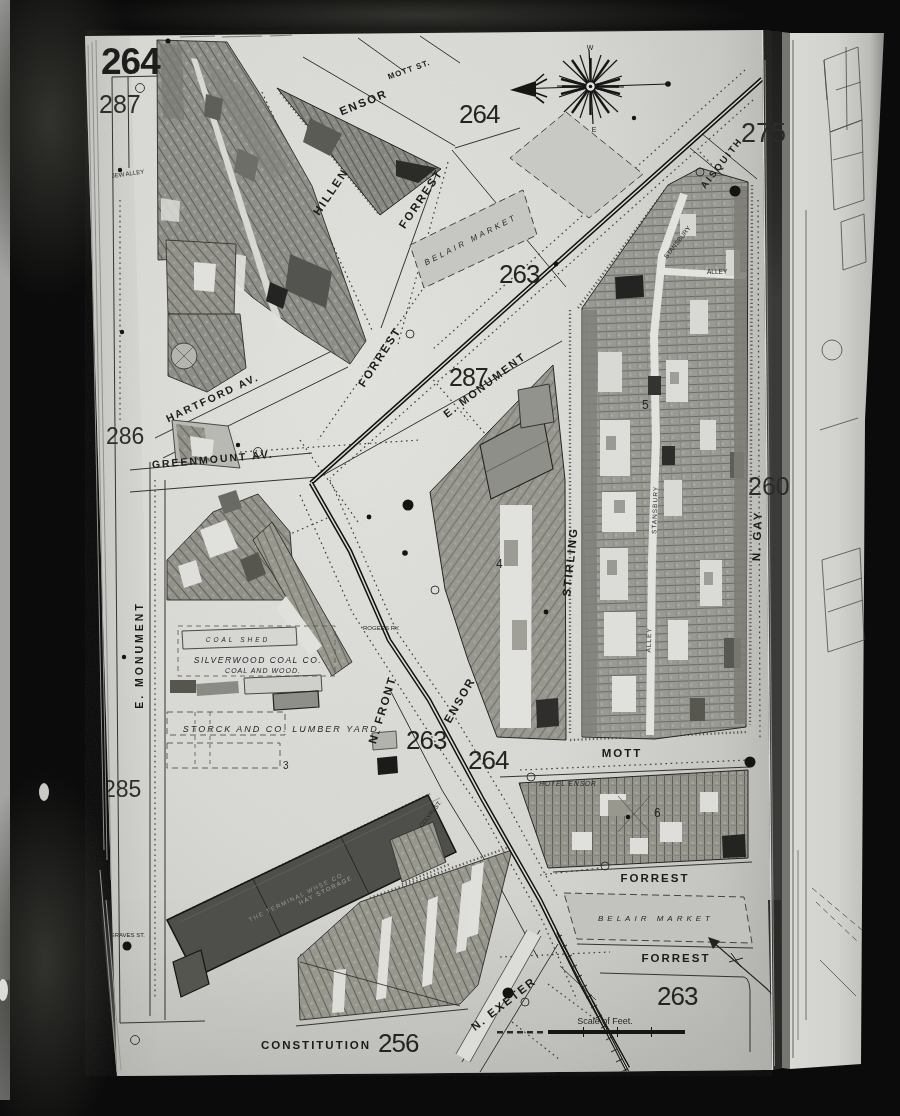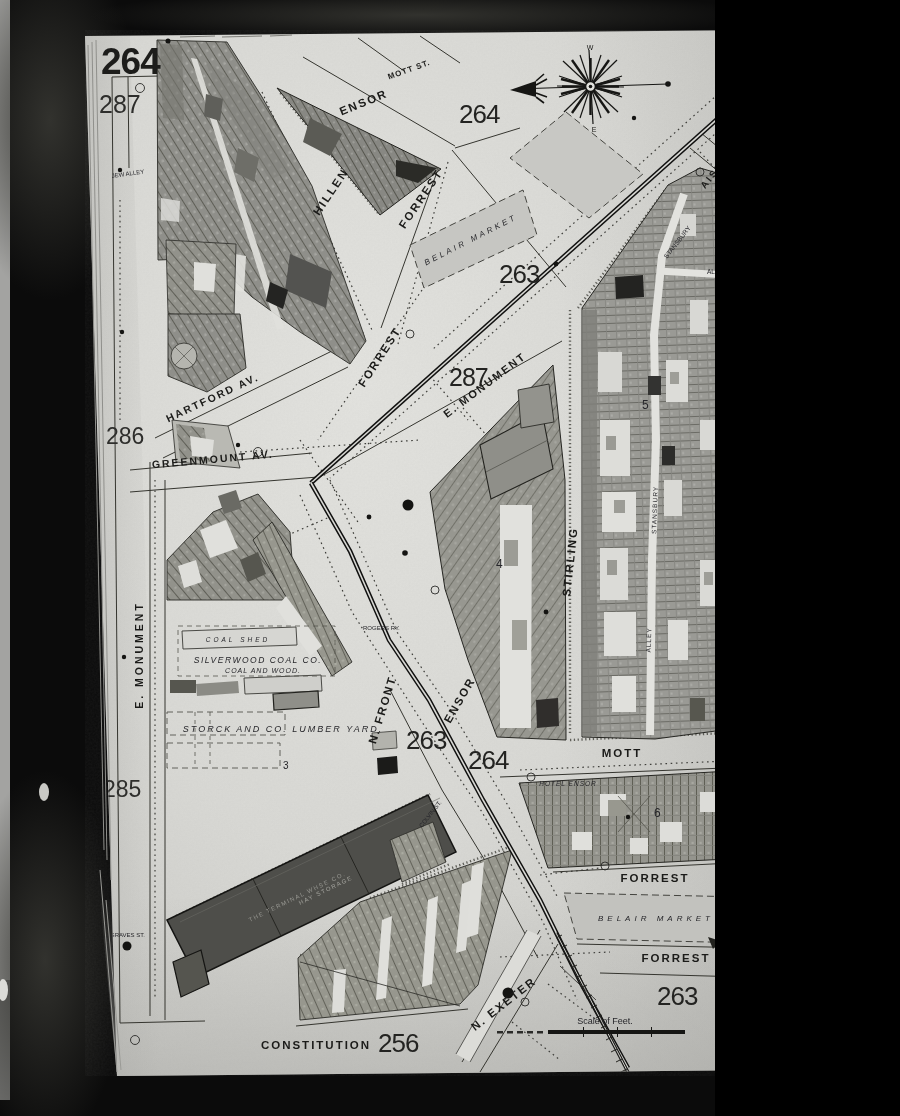--- a/index.html
+++ b/index.html
@@ -1,16 +1,16 @@
 <!DOCTYPE html>
 <html><head>
 <meta charset="utf-8">
 <style>
   html,body{margin:0;padding:0;background:#000;}
-  #wrap{width:715px;height:1116px;position:relative;overflow:hidden;
+  #wrap{width:900px;height:1116px;position:relative;overflow:hidden;
         font-family:"Liberation Sans",sans-serif;text-align:right;}
   svg{display:block;}
   text{font-family:"Liberation Sans",sans-serif;}
 </style>
 </head>
 <body>
 <div id="wrap">
 <svg width="900" height="1116" viewBox="0 0 900 1116">
 <defs>
   <radialGradient id="pageGrad" cx="0.40" cy="0.34" r="0.9">

